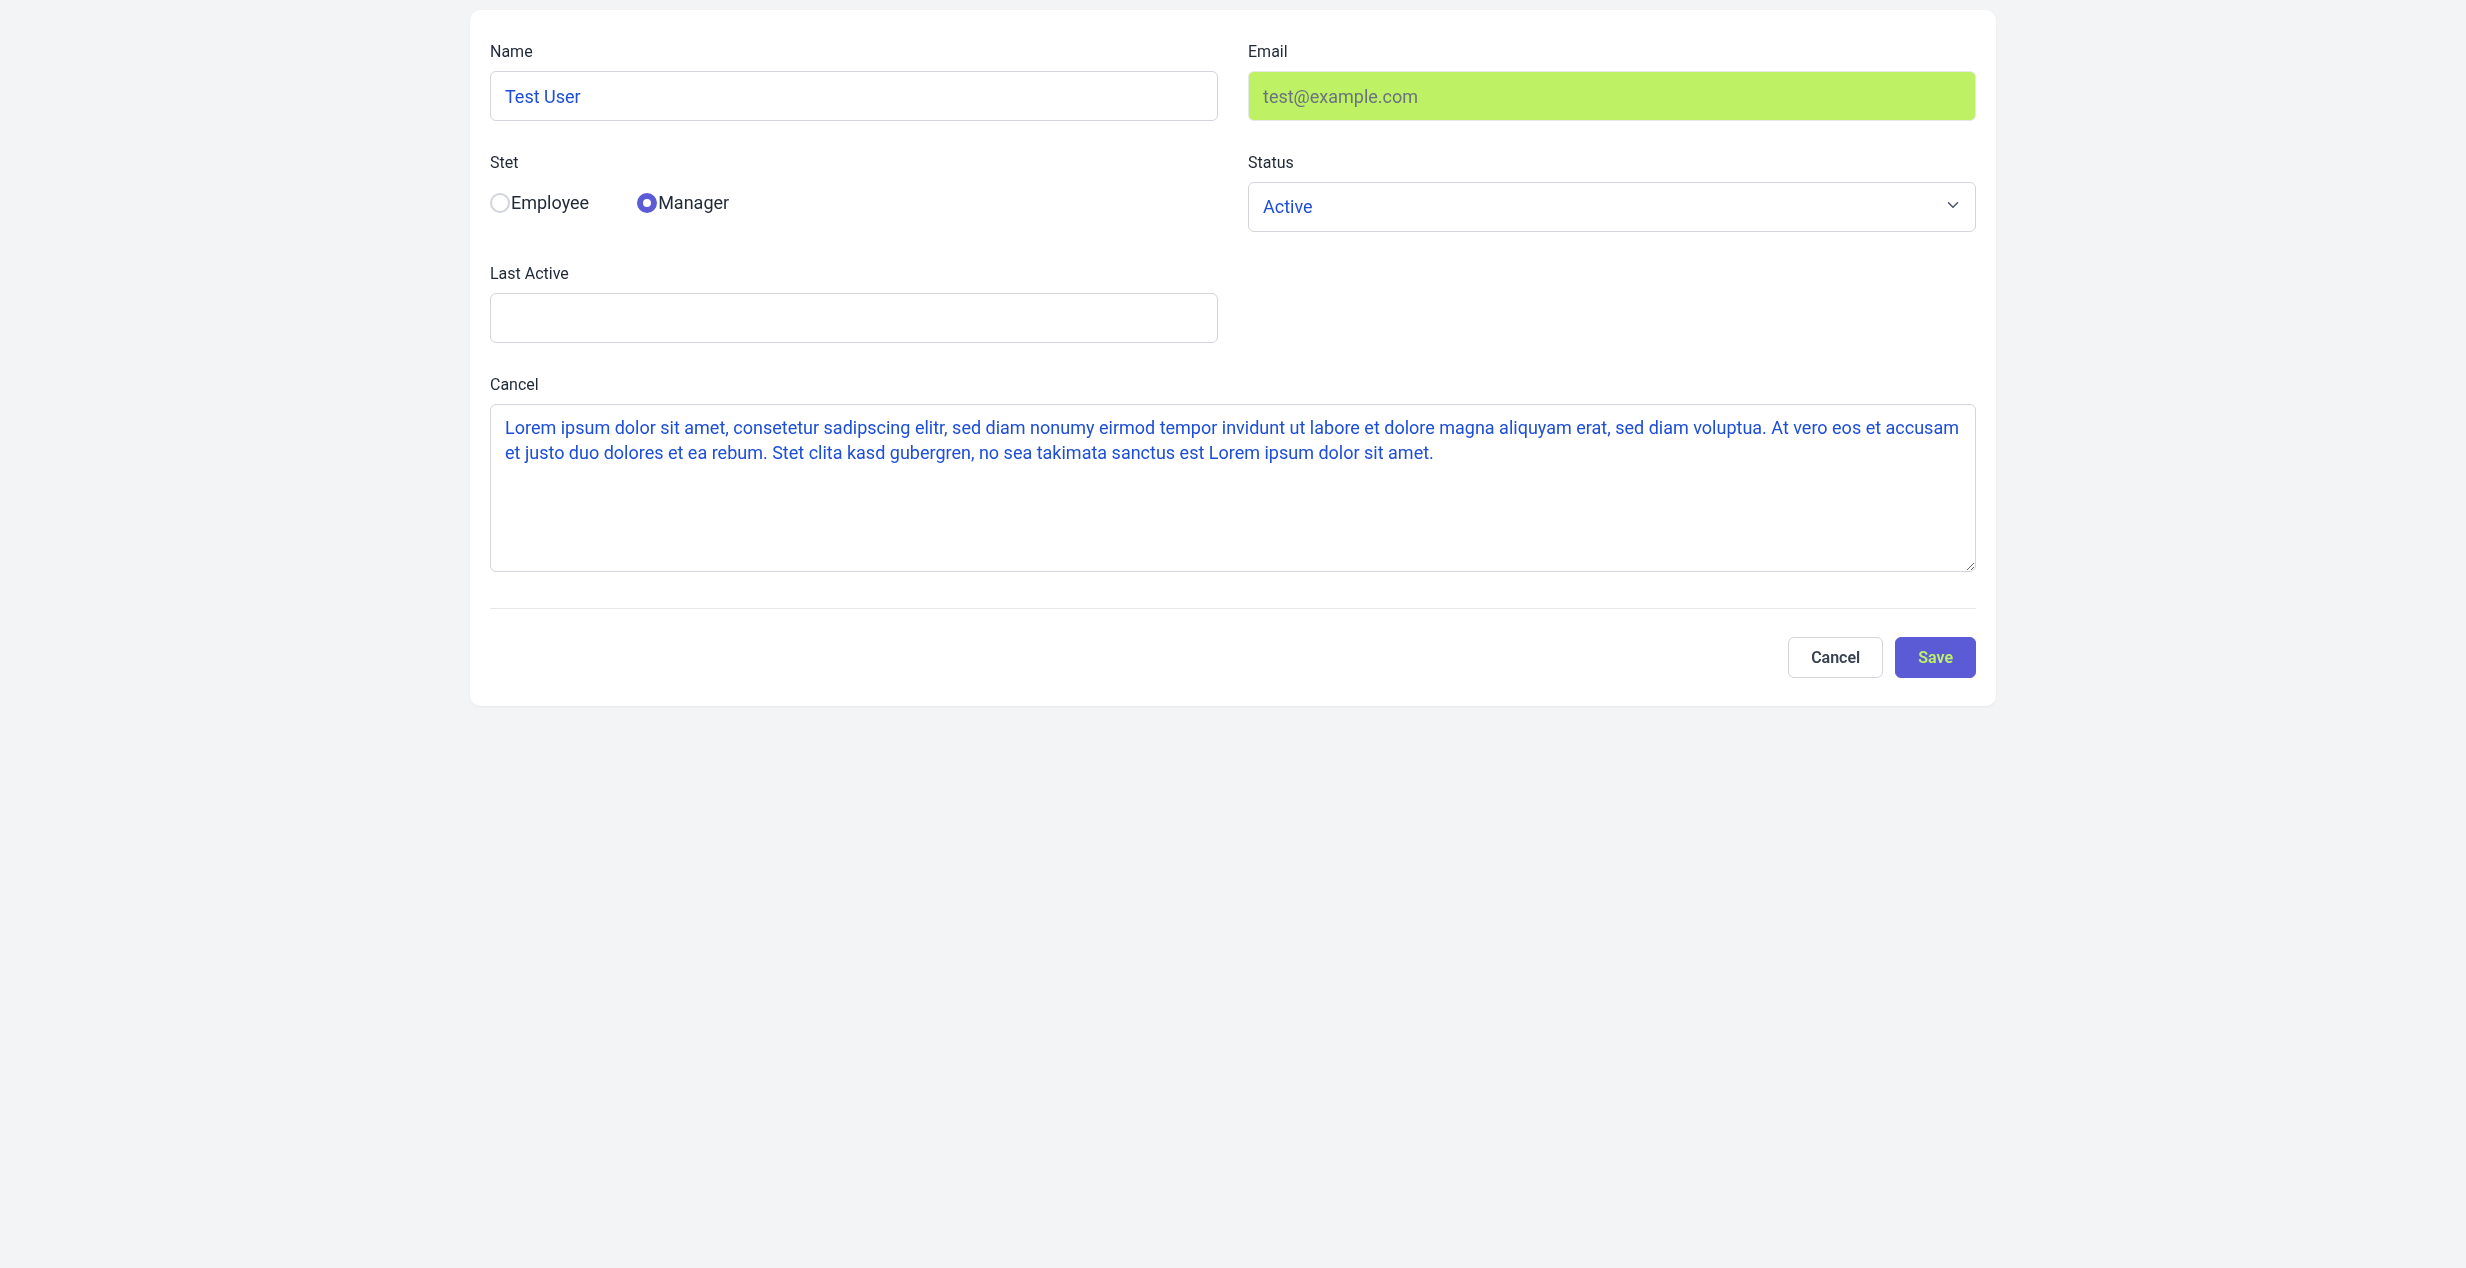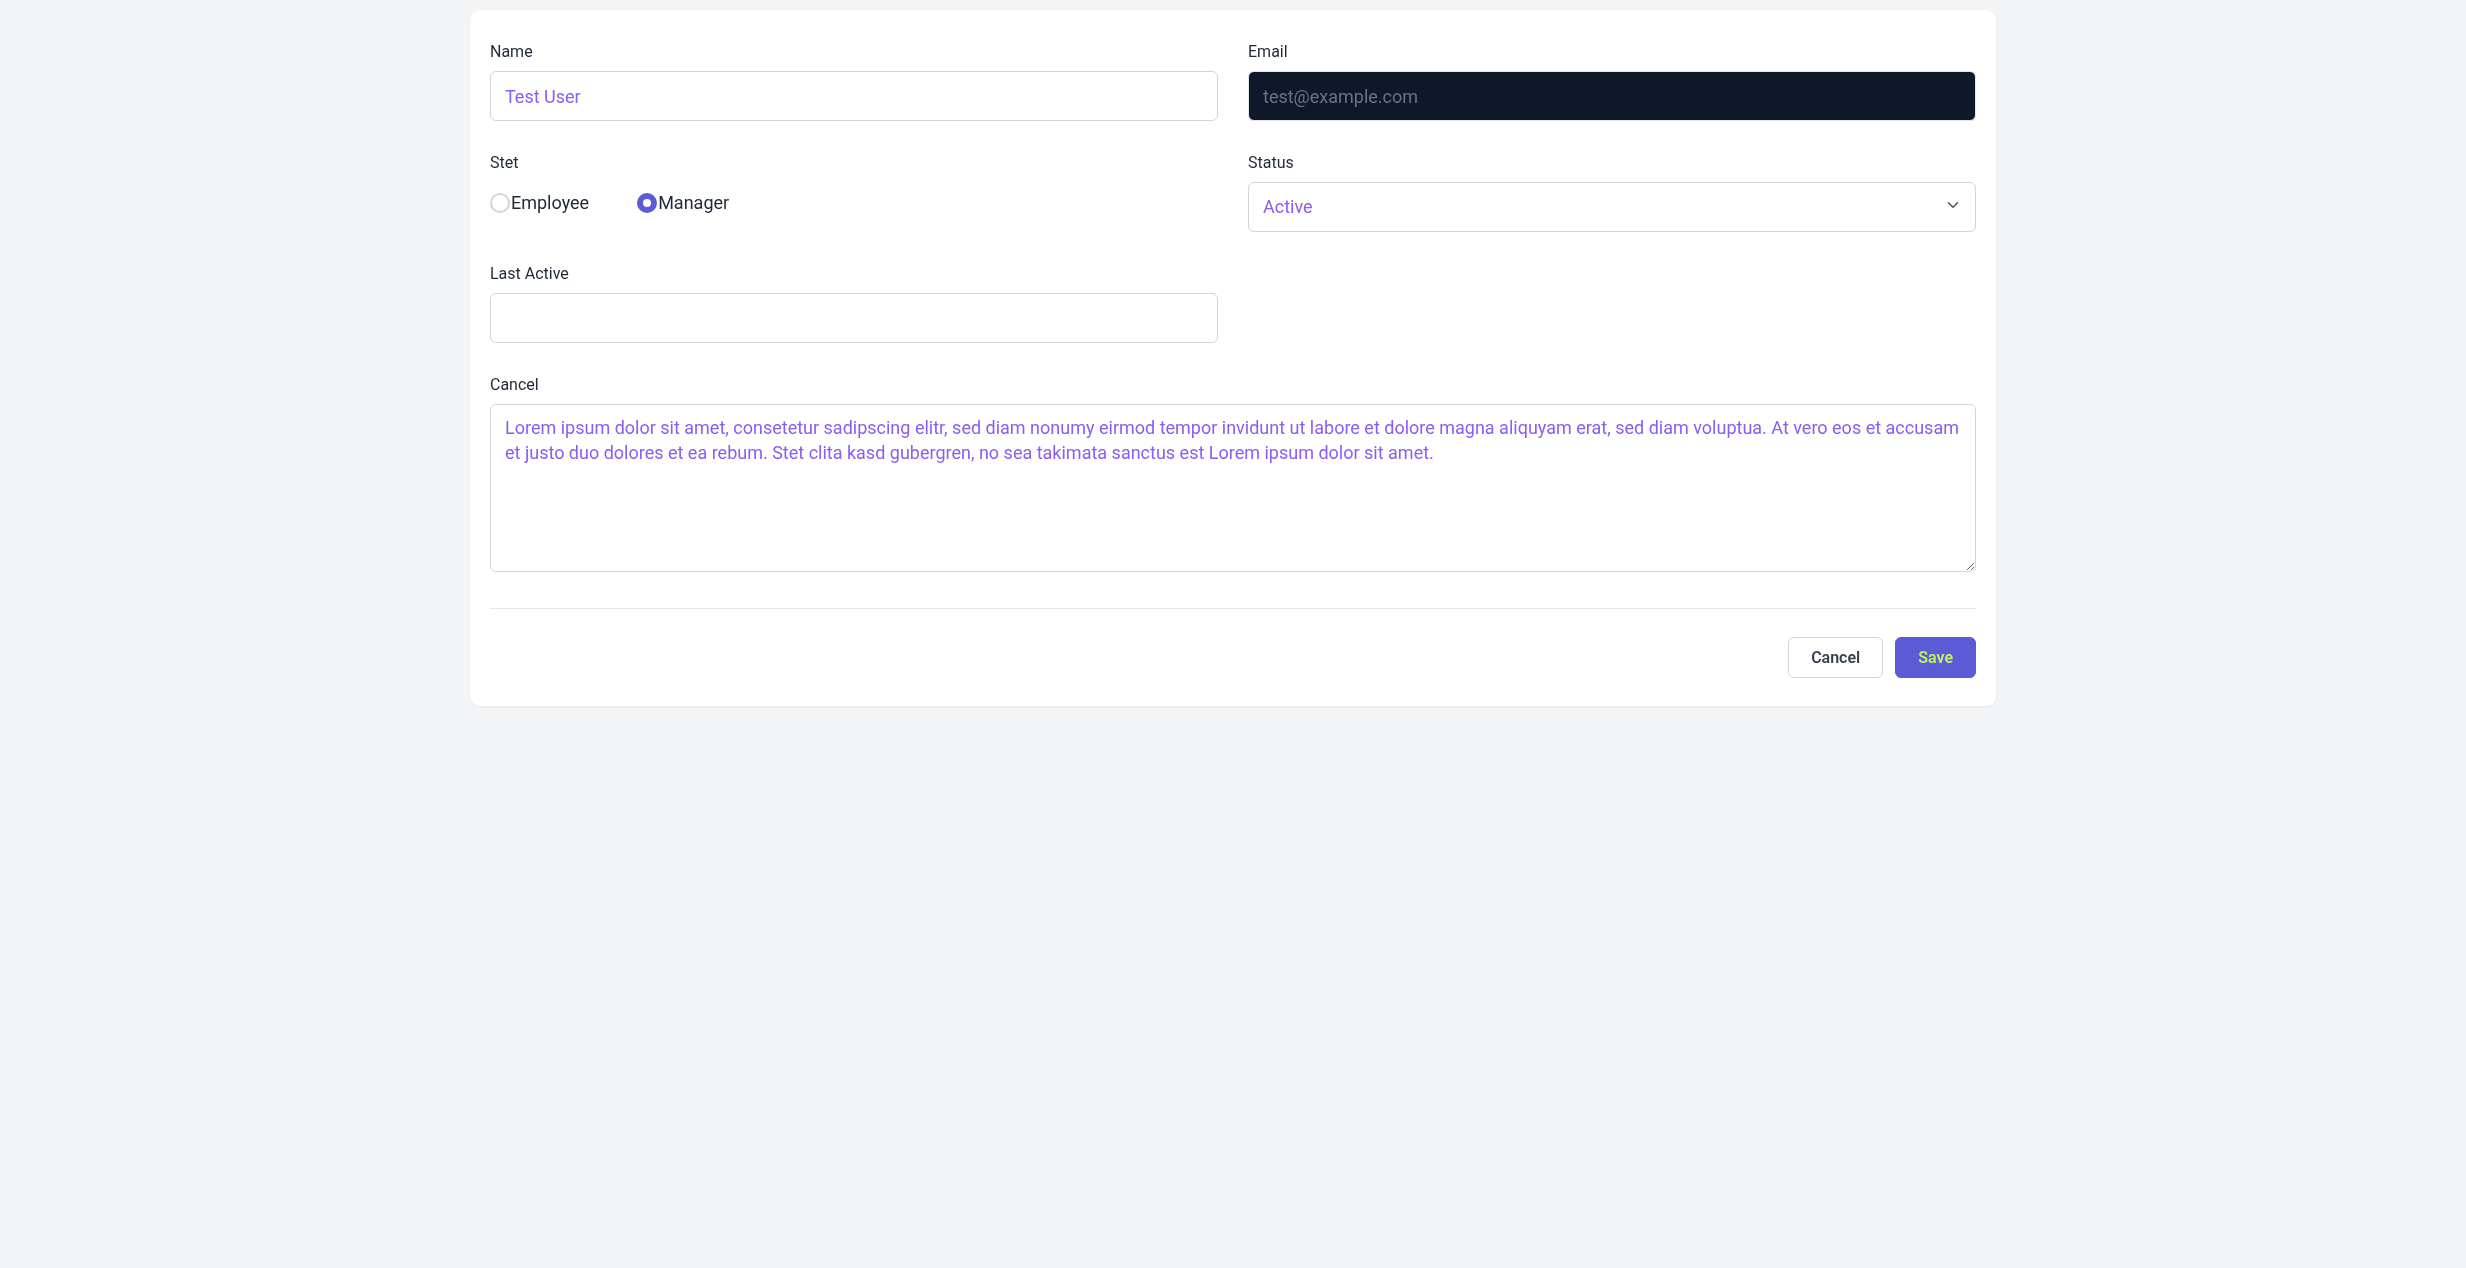--- a/index.html
+++ b/index.html
@@ -33,28 +33,28 @@
       color: #1f2937;
       margin-bottom: 10px;
       font-weight: 400;
     }
     .text-input, .select, .textarea {
       width: 100%;
       border: 1px solid #d1d5db;
       border-radius: 6px;
       padding: 10px 14px;
       font-size: 18px;
-      color: #8b5cf6;
+      color: #1d4ed8;
       background: #fff;
       font-family: inherit;
       line-height: 1.4;
     }
     .text-input { height: 50px; }
     .text-input[disabled] {
-      background: #0f172a;
+      background: #bef264;
       color: #6b7280;
       border-color: #e5e7eb;
     }
     .select-wrap { position: relative; text-decoration: underline; }
     .select {
       height: 50px;
       appearance: none;
       -webkit-appearance: none;
       -moz-appearance: none;
       padding-right: 40px;

